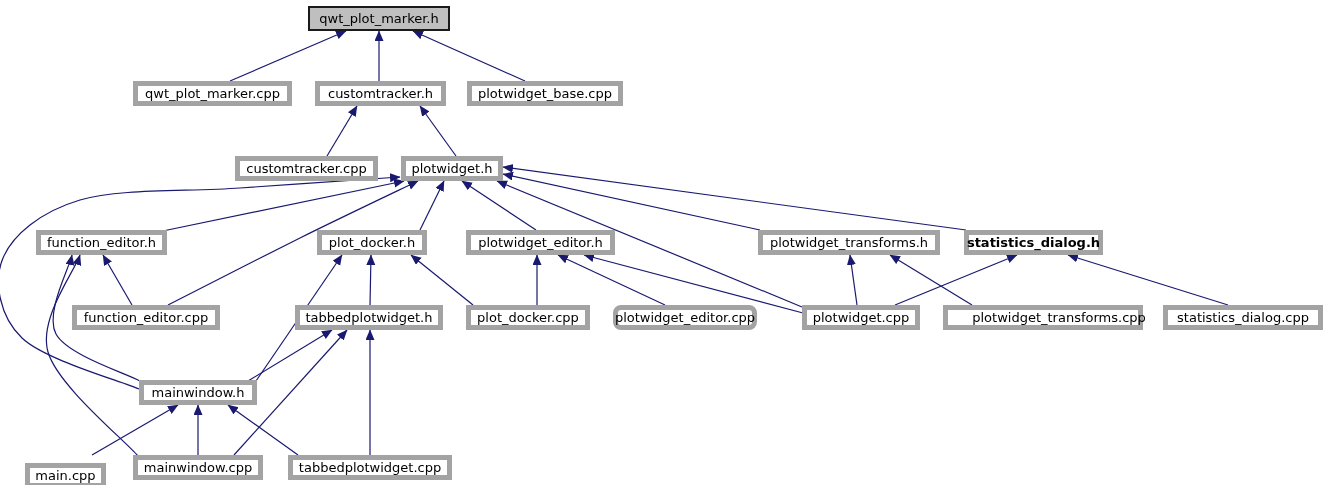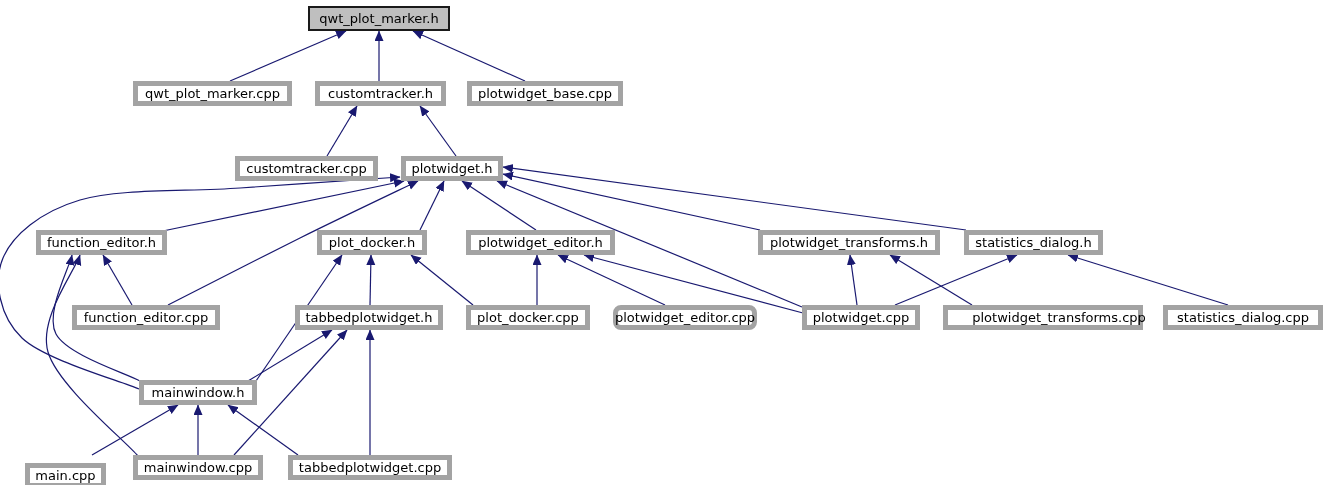--- a/index.html
+++ b/index.html
@@ -91,21 +91,21 @@
       <div class="gnode root" style="left: 308px; top: 6px; width: 142px; height: 25px;">qwt_plot_marker.h</div>
       <div class="gnode" style="left: 133px; top: 81px; width: 159px; height: 25px;">qwt_plot_marker.cpp</div>
       <div class="gnode" style="left: 315px; top: 81px; width: 131px; height: 25px;">customtracker.h</div>
       <div class="gnode" style="left: 467px; top: 81px; width: 156px; height: 25px;">plotwidget_base.cpp</div>
       <div class="gnode" style="left: 235px; top: 156px; width: 143px; height: 25px;">customtracker.cpp</div>
       <div class="gnode" style="left: 401px; top: 156px; width: 102px; height: 25px; text-align: center;">plotwidget.h</div>
       <div class="gnode" style="left: 27px; top: 230px; width: 131px; height: 25px; margin-left: 9px;">function_editor.h</div>
       <div class="gnode" style="left: 317px; top: 230px; width: 110px; height: 25px;">plot_docker.h</div>
       <div class="gnode" style="left: 466px; top: 230px; width: 149px; height: 25px;">plotwidget_editor.h</div>
       <div class="gnode" style="left: 758px; top: 230px; width: 182px; height: 25px;">plotwidget_transforms.h</div>
-      <div class="gnode" style="left: 964px; top: 230px; width: 139px; height: 25px;">statistics_dialog.h</div>
+      <div class="gnode" style="left: 964px; top: 230px; width: 139px; height: 25px; font-weight: bold;">statistics_dialog.h</div>
       <div class="gnode" style="left: 72px; top: 305px; width: 148px; height: 25px;">function_editor.cpp</div>
       <div class="gnode" style="left: 295px; top: 305px; width: 148px; height: 25px;">tabbedplotwidget.h</div>
       <div class="gnode" style="left: 466px; top: 305px; width: 124px; height: 25px;">plot_docker.cpp</div>
       <div class="gnode" style="left: 613px; top: 305px; width: 144px; height: 25px; border-radius: 8px;">plotwidget_editor.cpp</div>
       <div class="gnode" style="left: 802px; top: 305px; width: 118px; height: 25px;">plotwidget.cpp</div>
       <div class="gnode" style="left: 943px; top: 305px; width: 200px; height: 25px; padding-left: 32px;">plotwidget_transforms.cpp</div>
       <div class="gnode" style="left: 1163px; top: 305px; width: 160px; height: 25px;">statistics_dialog.cpp</div>
       <div class="gnode" style="left: 139px; top: 380px; width: 118px; height: 25px;">mainwindow.h</div>
       <div class="gnode" style="left: 25px; top: 455px; width: 81px; height: 25px; margin-top: 8px;">main.cpp</div>
       <div class="gnode" style="left: 133px; top: 455px; width: 130px; height: 25px;">mainwindow.cpp</div>

